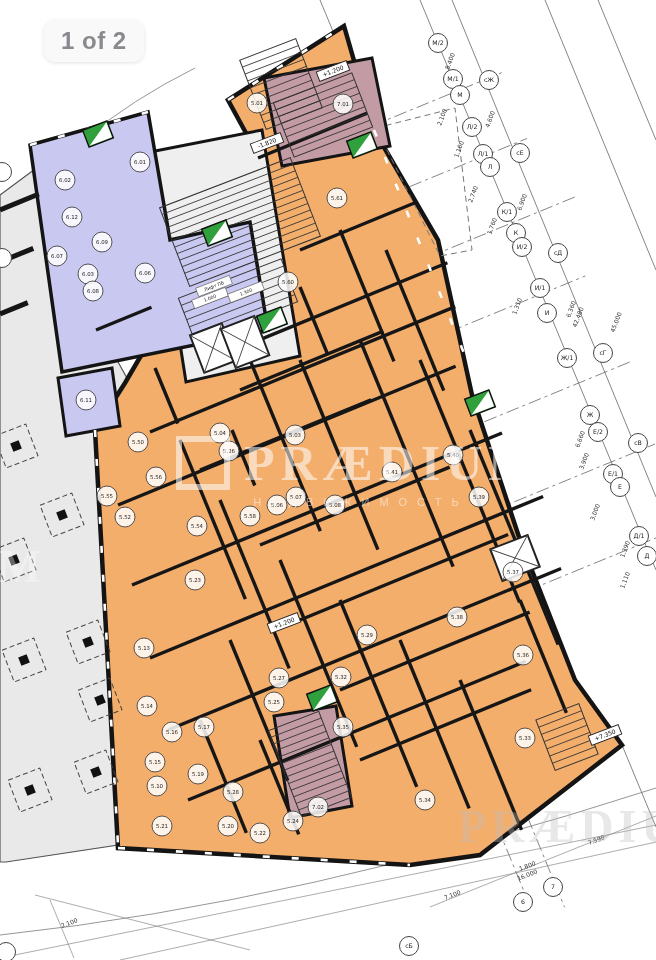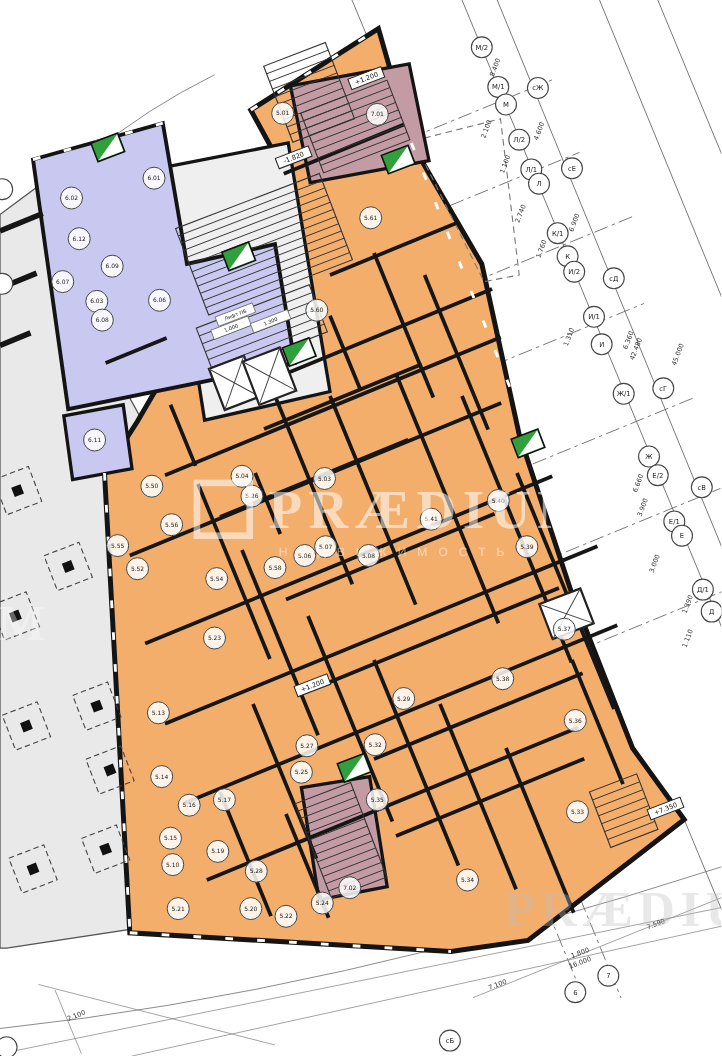--- a/index.html
+++ b/index.html
@@ -455,13 +455,16 @@
   <div class="wm wm-main">
     <div class="wm-row">
       <div class="wm-logo"></div>
       <div class="wm-brand">PRÆDIUM</div>
     </div>
     <div class="wm-sub">НЕДВИЖИМОСТЬ</div>
   </div>
 
   <div class="wm wm-bottom wm-tile">PRÆDIUM</div>
 
+  <div class="badge">
+    <span>1 of 2</span>
+  </div>
 </div>
 
 </body></html>

